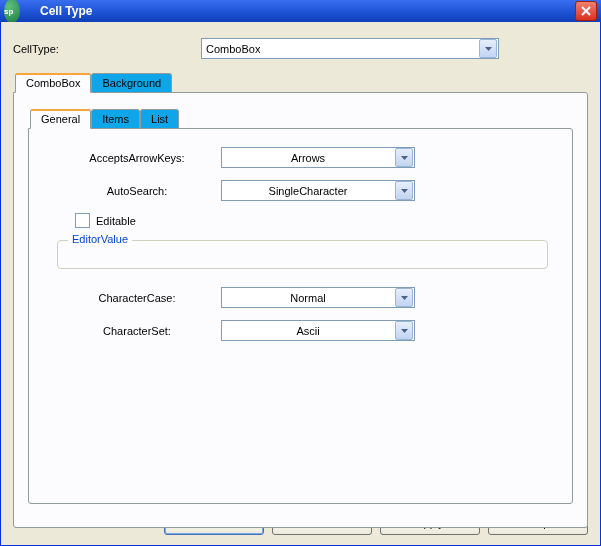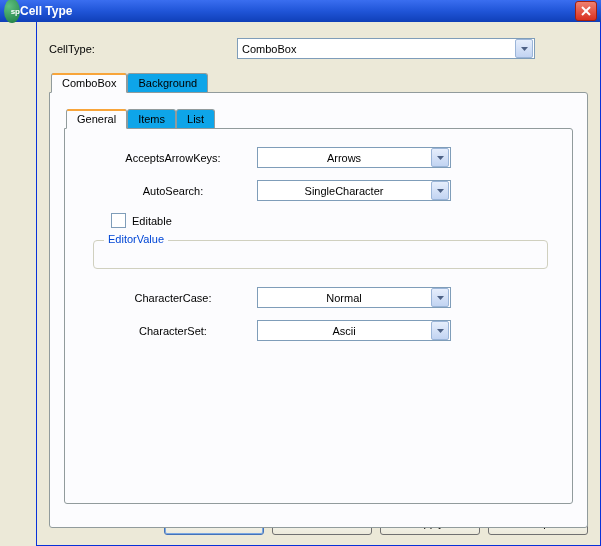--- a/index.html
+++ b/index.html
@@ -18,24 +18,24 @@
     align-items: center;
     padding: 0 4px;
     color: #fff;
     font-weight: bold;
     font-size: 12px;
   }
   .titlebar .icon {
     width: 16px; height: 24px;
     border-radius: 50%;
     background: radial-gradient(circle at 30% 30%, #5fc080, #1a7a40);
-    margin-right: 0;
-    display: flex;
-    align-items: center;
-    justify-content: flex-end;
+    margin-right: 20px;
+    display: flex;
+    align-items: center;
+    justify-content: flex-start;
     font-size: 8px;
     color: #fff;
     font-weight: bold;
   }
   .titlebar .spacer { flex: 1; }
   .titlebar .close {
     width: 20px; height: 18px;
     background: linear-gradient(to bottom, #f08070, #d83020);
     border: 1px solid #a02010;
     border-radius: 3px;
@@ -44,21 +44,20 @@
     justify-content: center;
     cursor: pointer;
   }
   .titlebar .close svg { stroke: #fff; stroke-width: 2; }
   .outer {
     border: 1px solid #0831d9;
     border-top: none;
     height: 523px;
     background: #ece9d8;
     position: relative;
-    margin-left: 36px;
   }
   .body {
     padding: 10px 12px 0 12px;
   }
   .cellTypeRow {
     display: flex;
     align-items: center;
     margin-bottom: 14px;
     margin-top: 6px;
   }

